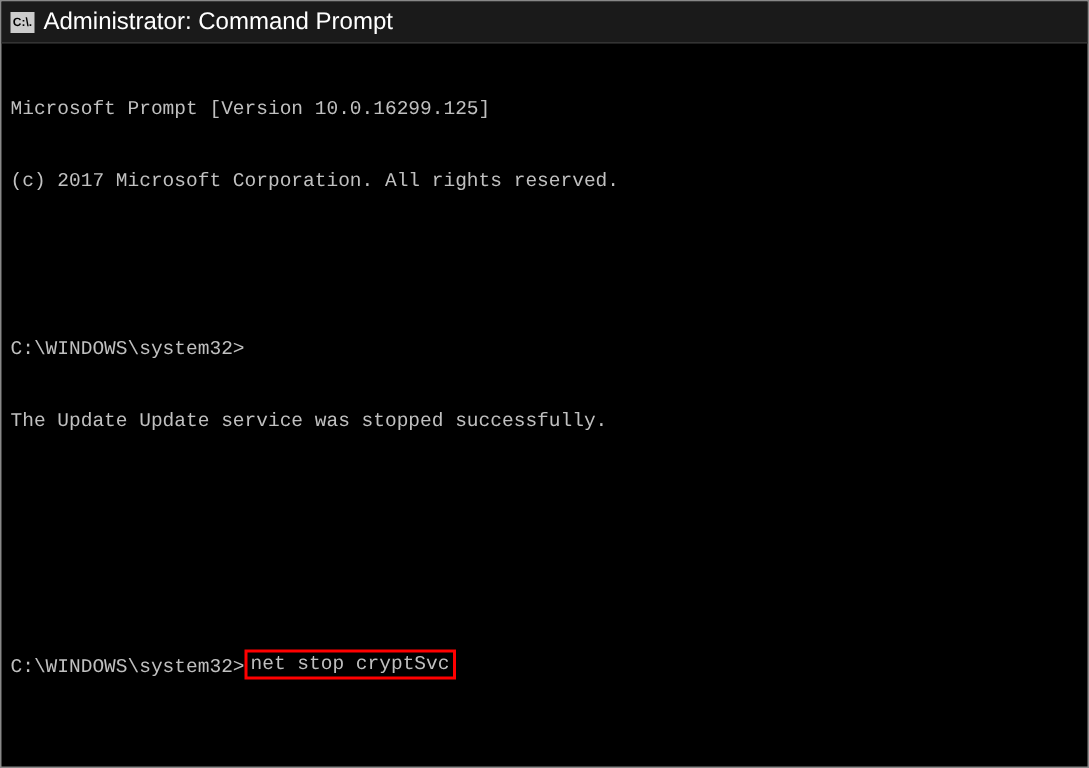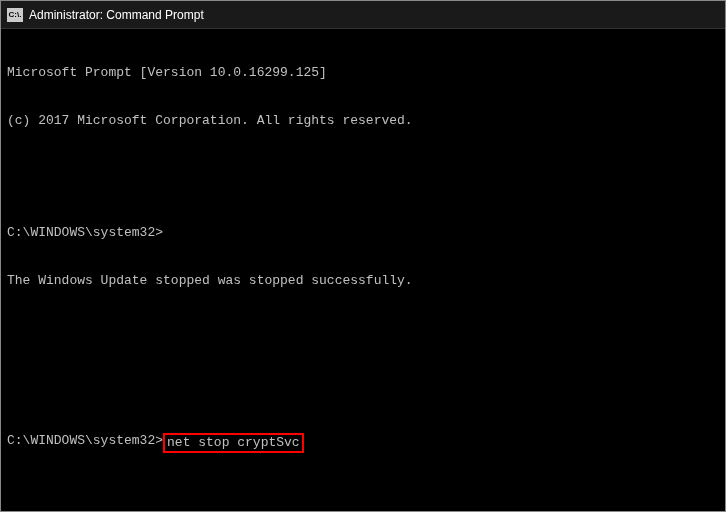--- a/index.html
+++ b/index.html
@@ -34,34 +34,34 @@
       justify-content: center;
       margin-right: 6px;
       font-size: 8px;
       color: #000;
       font-weight: bold;
       font-family: sans-serif;
     }
     .titlebar-title {
       color: #fff;
       font-family: 'Segoe UI', Tahoma, sans-serif;
-      font-size: 12px;
+      font-size: 16px;
     }
     .terminal {
       padding: 4px 6px;
       line-height: 16px;
       white-space: pre;
     }
     .line {
       display: block;
       min-height: 16px;
     }
     .prompt-line {
       display: flex;
-      align-items: flex-start;
+      align-items: flex-end;
     }
     .prompt {
       flex-shrink: 0;
     }
     .cmd {
       border: 2px solid #f00;
       padding: 0 2px;
       display: inline-block;
     }
   </style>
@@ -74,21 +74,21 @@
 </div>
 
 <div class="terminal">
   <span class="line">Microsoft Prompt [Version 10.0.16299.125]</span>
   <span class="line">(c) 2017 Microsoft Corporation. All rights reserved.</span>
   <span class="line"> </span>
 
   <div class="prompt-line">
     <span class="prompt">C:\WINDOWS\system32&gt;</span>
   </div>
-  <span class="line">The Windows Update stopped was stopped successfully.</span>
+  <span class="line">The Update Update service was stopped successfully.</span>
   <span class="line"> </span>
   <span class="line"> </span>
 
   <div class="prompt-line">
     <span class="prompt">C:\WINDOWS\system32&gt;</span><span class="cmd">net stop cryptSvc</span>
   </div>
   
   
   
   

